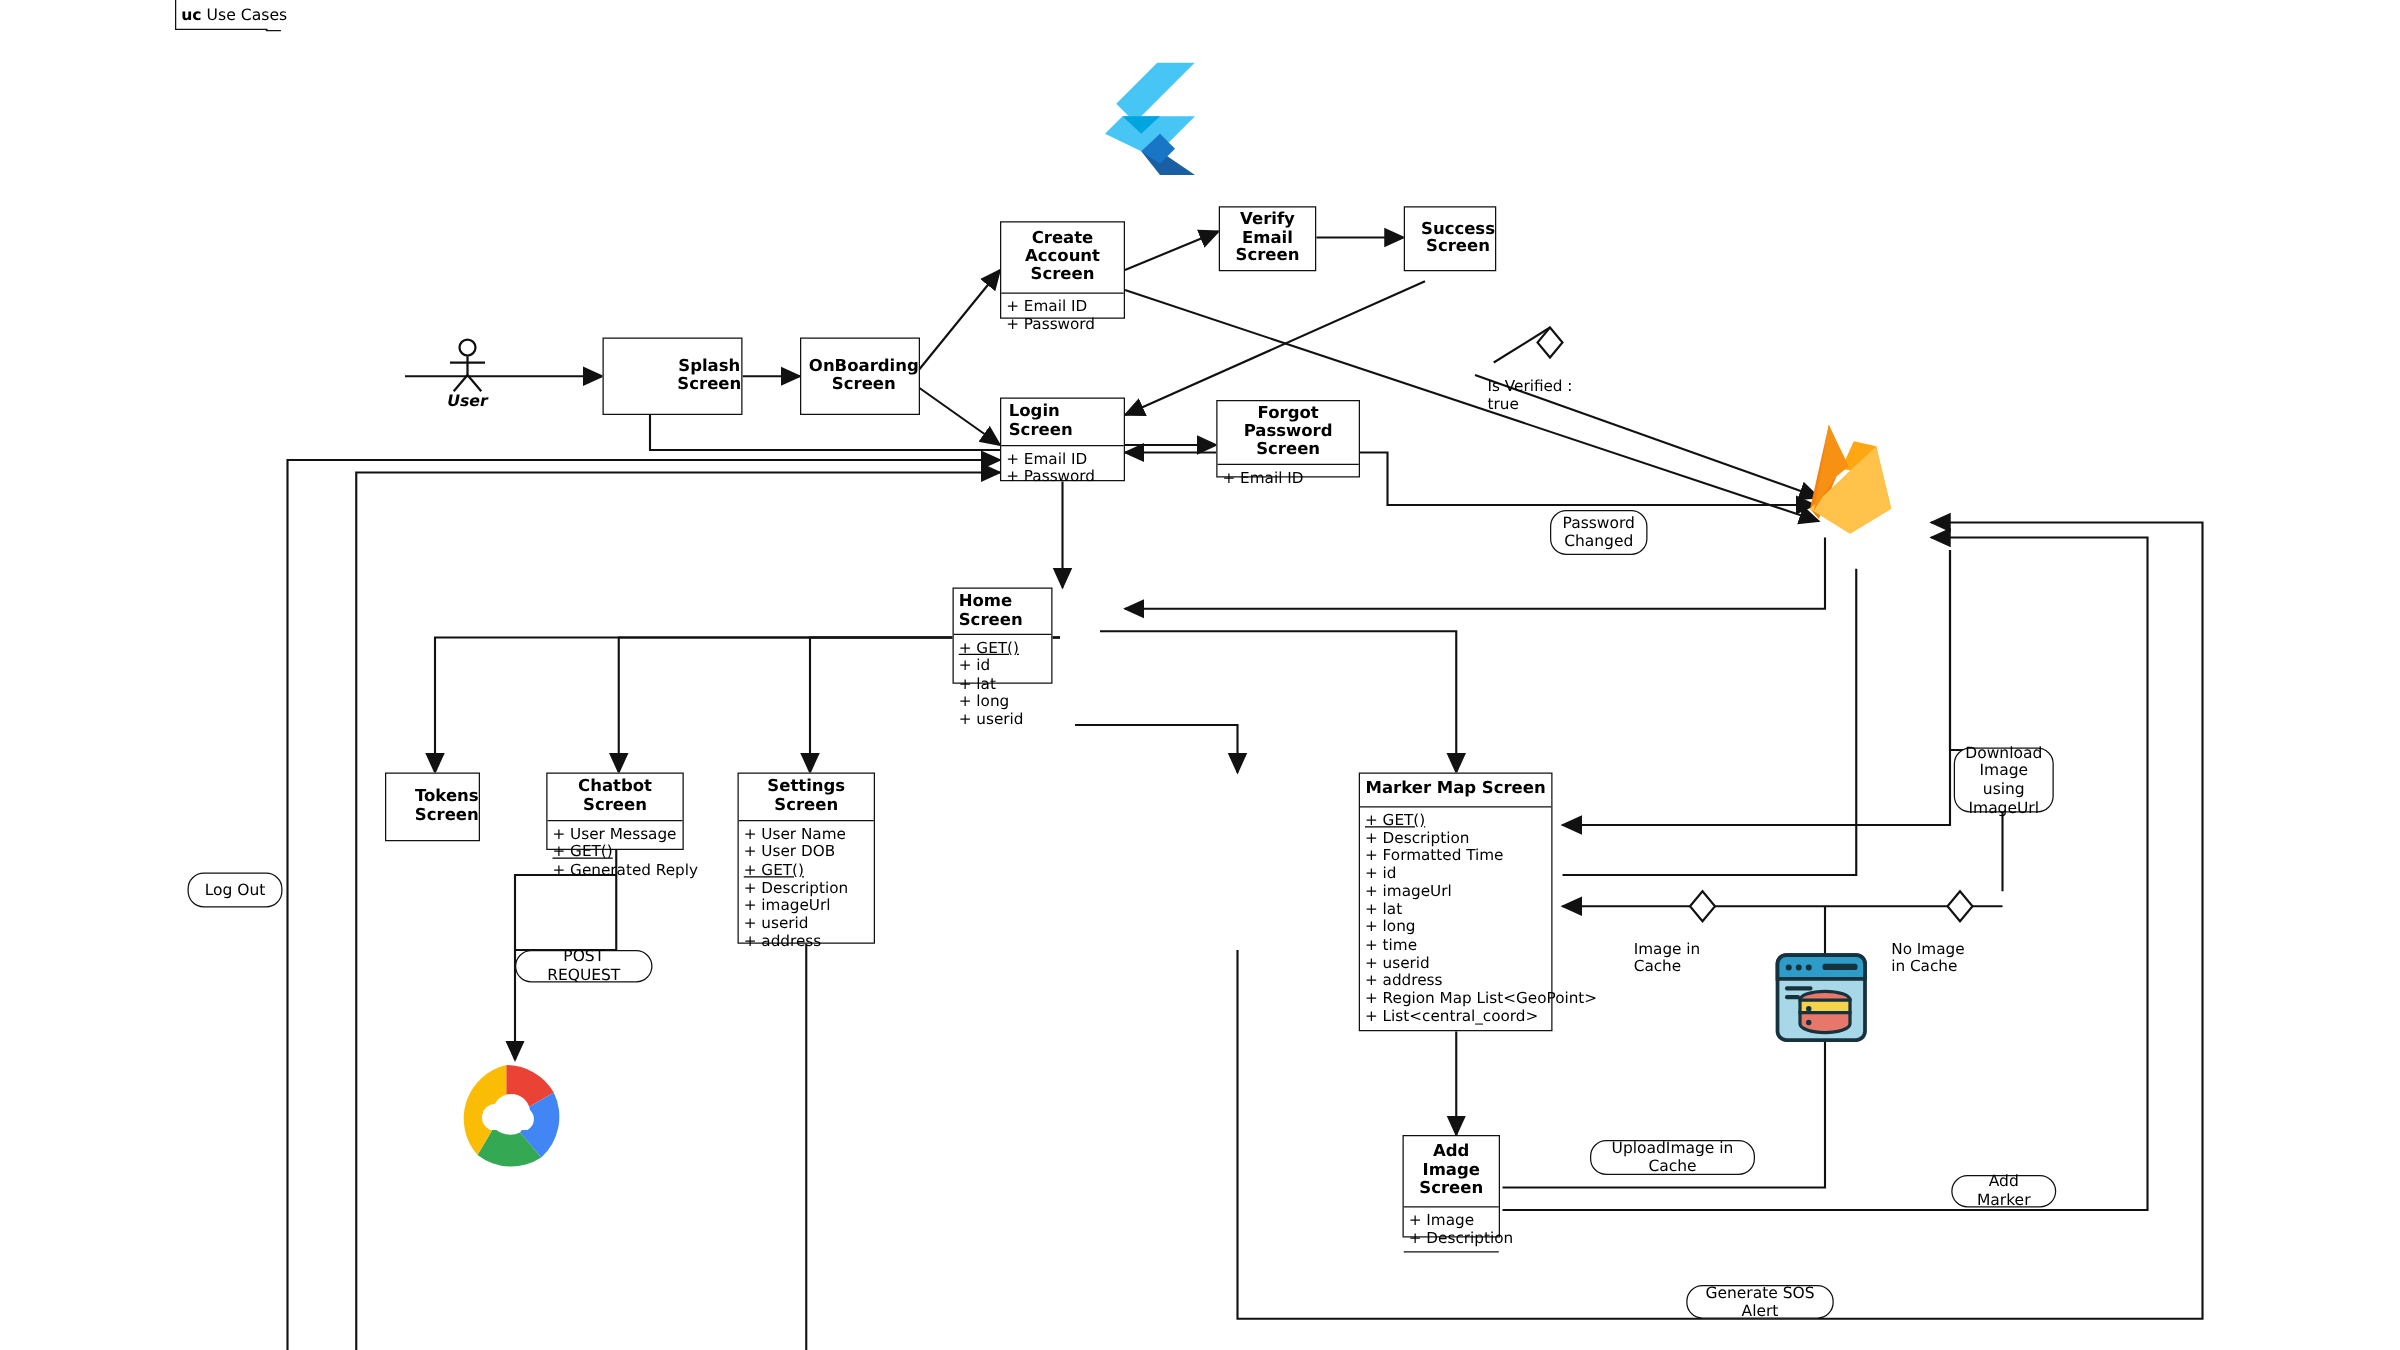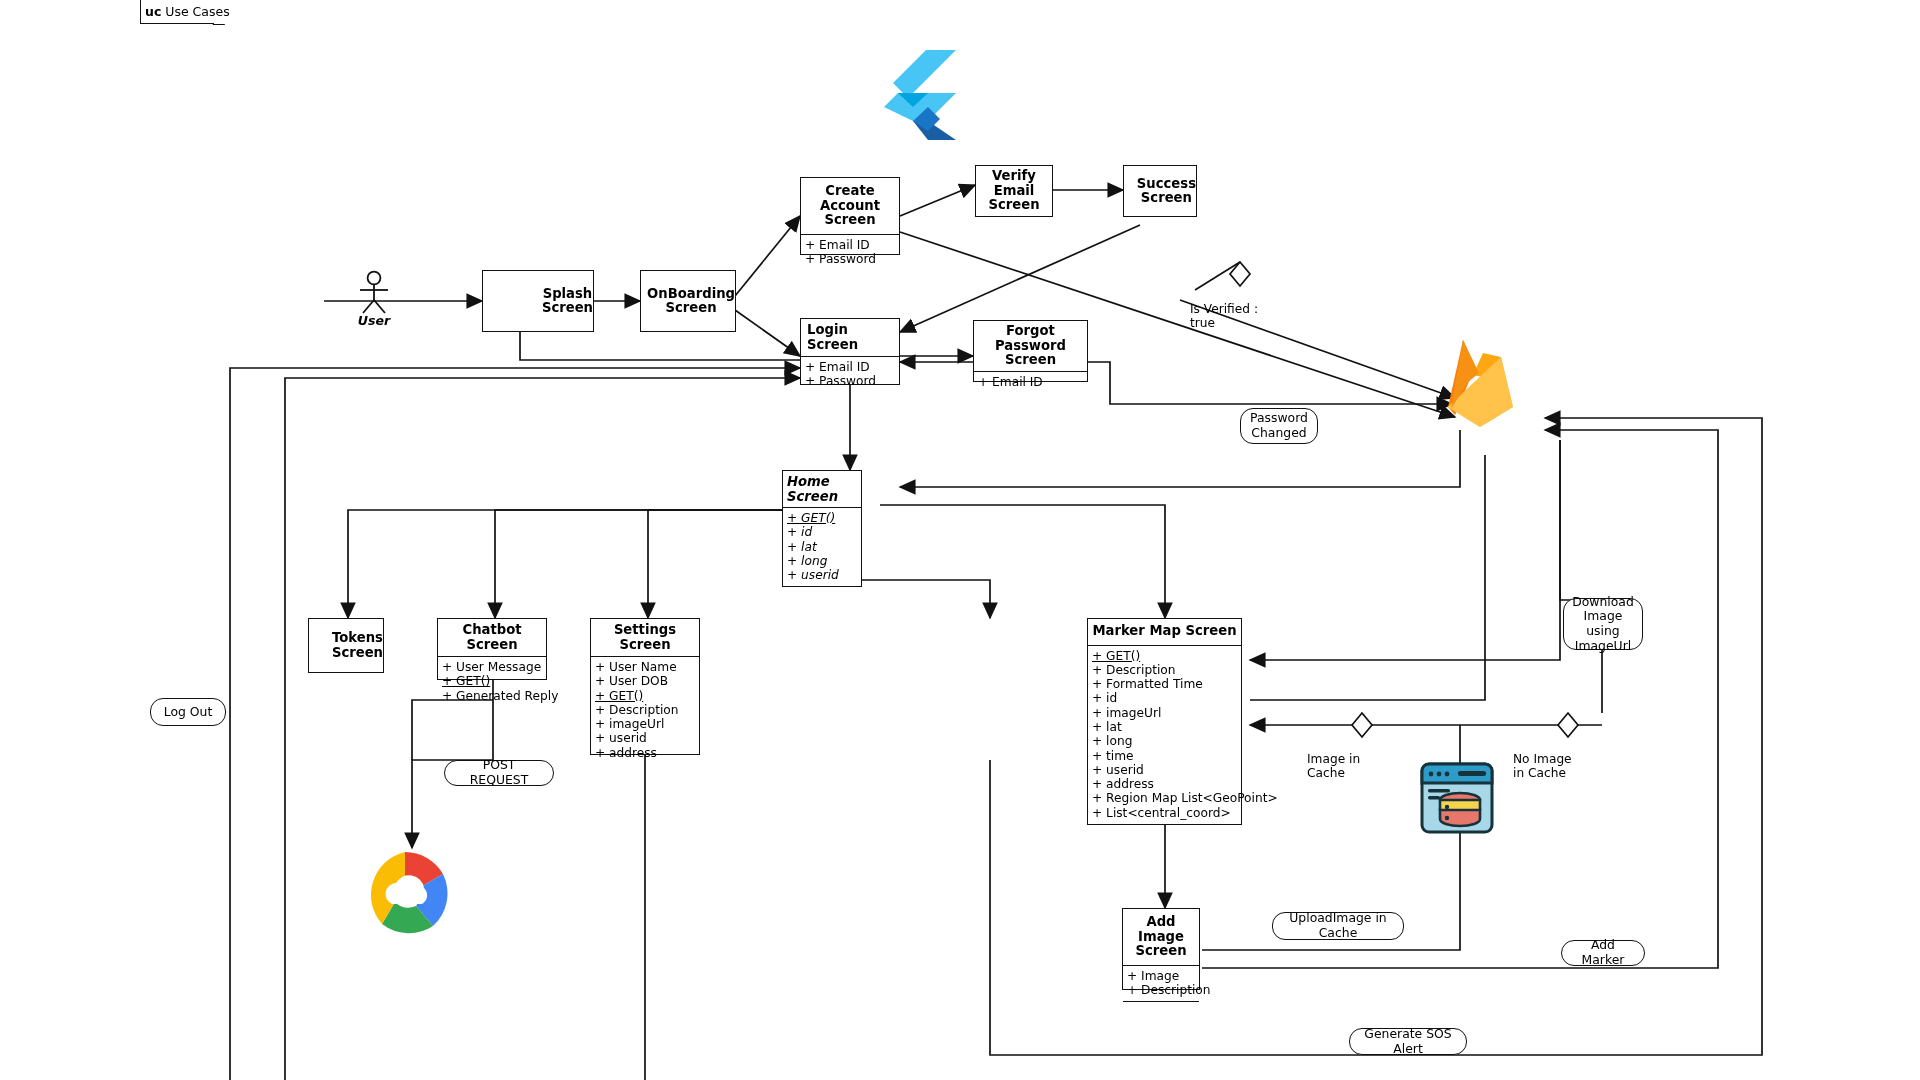--- a/index.html
+++ b/index.html
@@ -247,21 +247,21 @@
   </div>
 
   <div class="uml" style="left:973px;top:320px;width:115px;height:62px;">
     <div class="title" style="padding:3px 3px 3px 3px;"><span style="white-space:pre-line">Forgot Password
 Screen</span></div>
     <div class="compart">
       <div class="attr">+ Email ID</div>
     </div>
   </div>
 
-  <div class="uml" style="left:782px;top:470px;width:80px;height:117px;font-style:italic;">
+  <div class="uml" style="left:762px;top:470px;width:80px;height:77px;">
     <div class="title" style="padding:4px 3px 3px 4px;text-align:left;"><span>Home Screen</span></div>
     <div class="compart">
       <div class="attr u"><span class="t">+ GET()</span></div>
       <div class="attr">+ id</div>
       <div class="attr">+ lat</div>
       <div class="attr">+ long</div>
       <div class="attr">+ userid</div>
     </div>
   </div>
 
@@ -325,21 +325,21 @@
 
   <div class="note" style="left:150px;top:698px;width:76px;height:28px;">
     <span style="white-space:pre-line">Log Out</span>
   </div>
 
   <div class="note" style="left:1240px;top:408px;width:78px;height:36px;">
     <span style="white-space:pre-line">Password
 Changed</span>
   </div>
 
-  <div class="note" style="left:412px;top:760px;width:110px;height:26px;margin-left:32px;">
+  <div class="note" style="left:412px;top:760px;width:110px;height:26px;">
     <span style="white-space:pre-line">POST REQUEST</span>
   </div>
 
   <div class="note" style="left:1563px;top:598px;width:80px;height:52px;">
     <span style="white-space:pre-line">Download
 Image using
 ImageUrl</span>
   </div>
 
   <div class="note" style="left:1272px;top:912px;width:132px;height:28px;">

